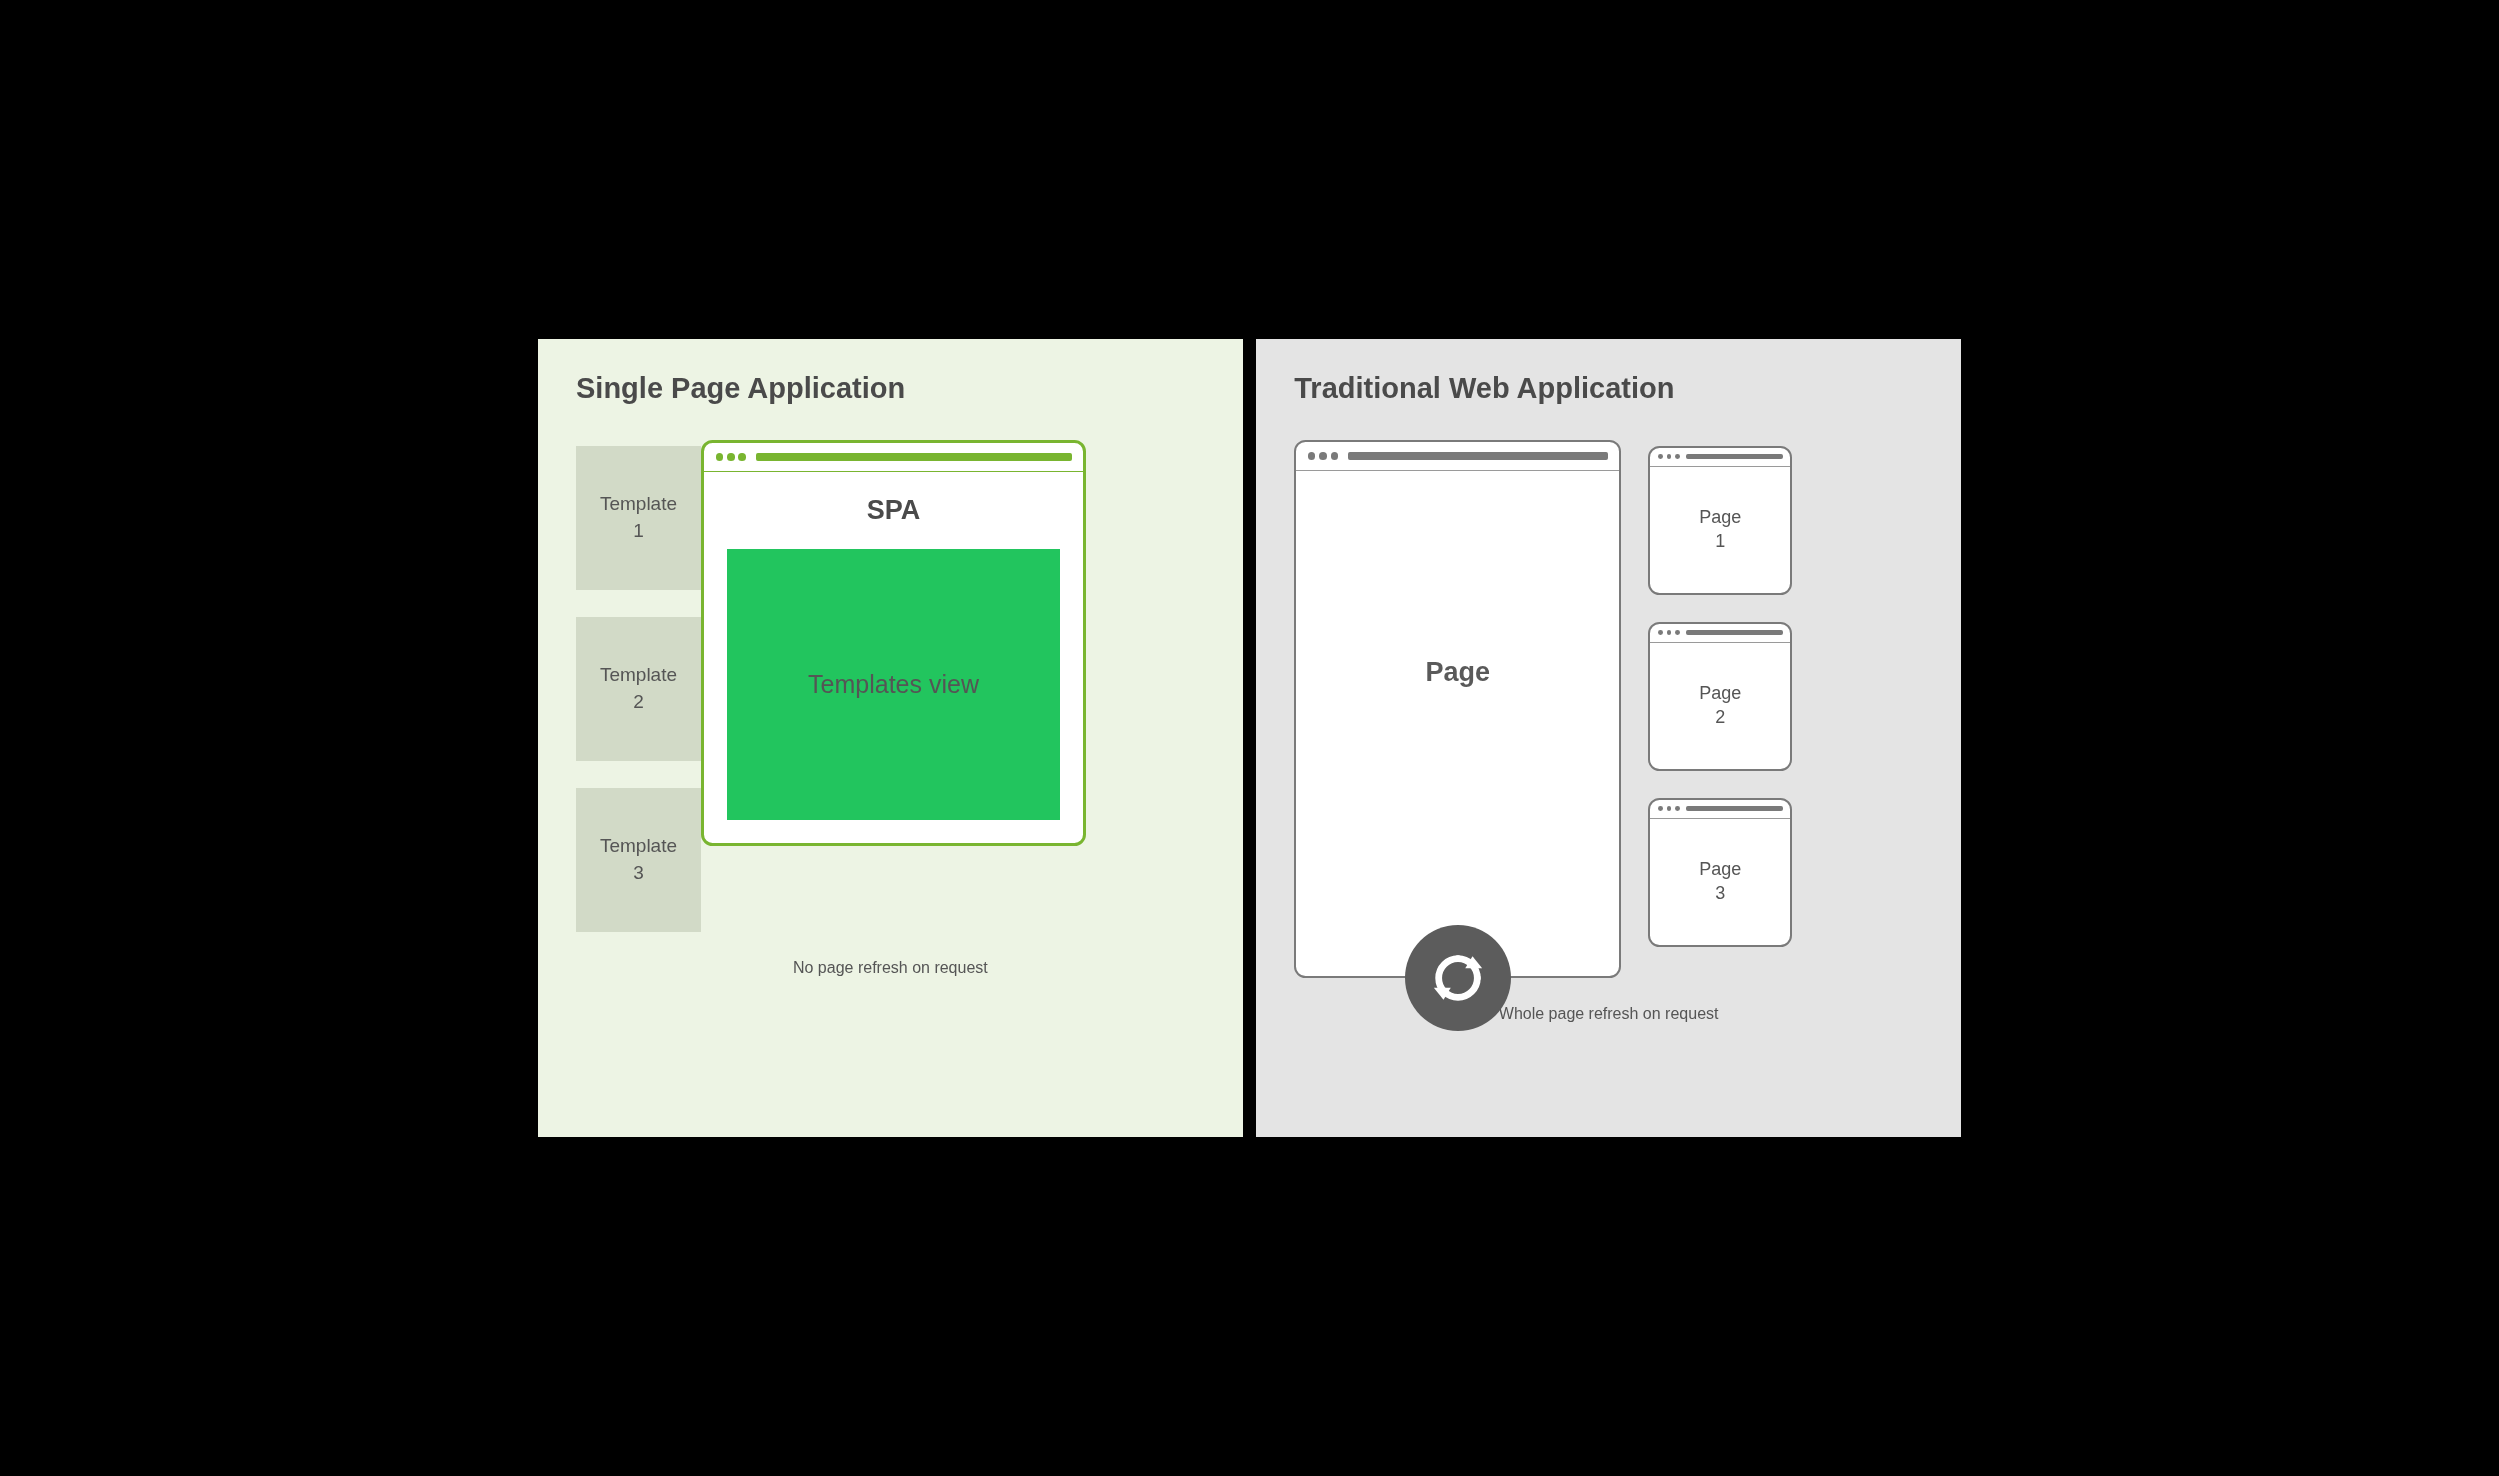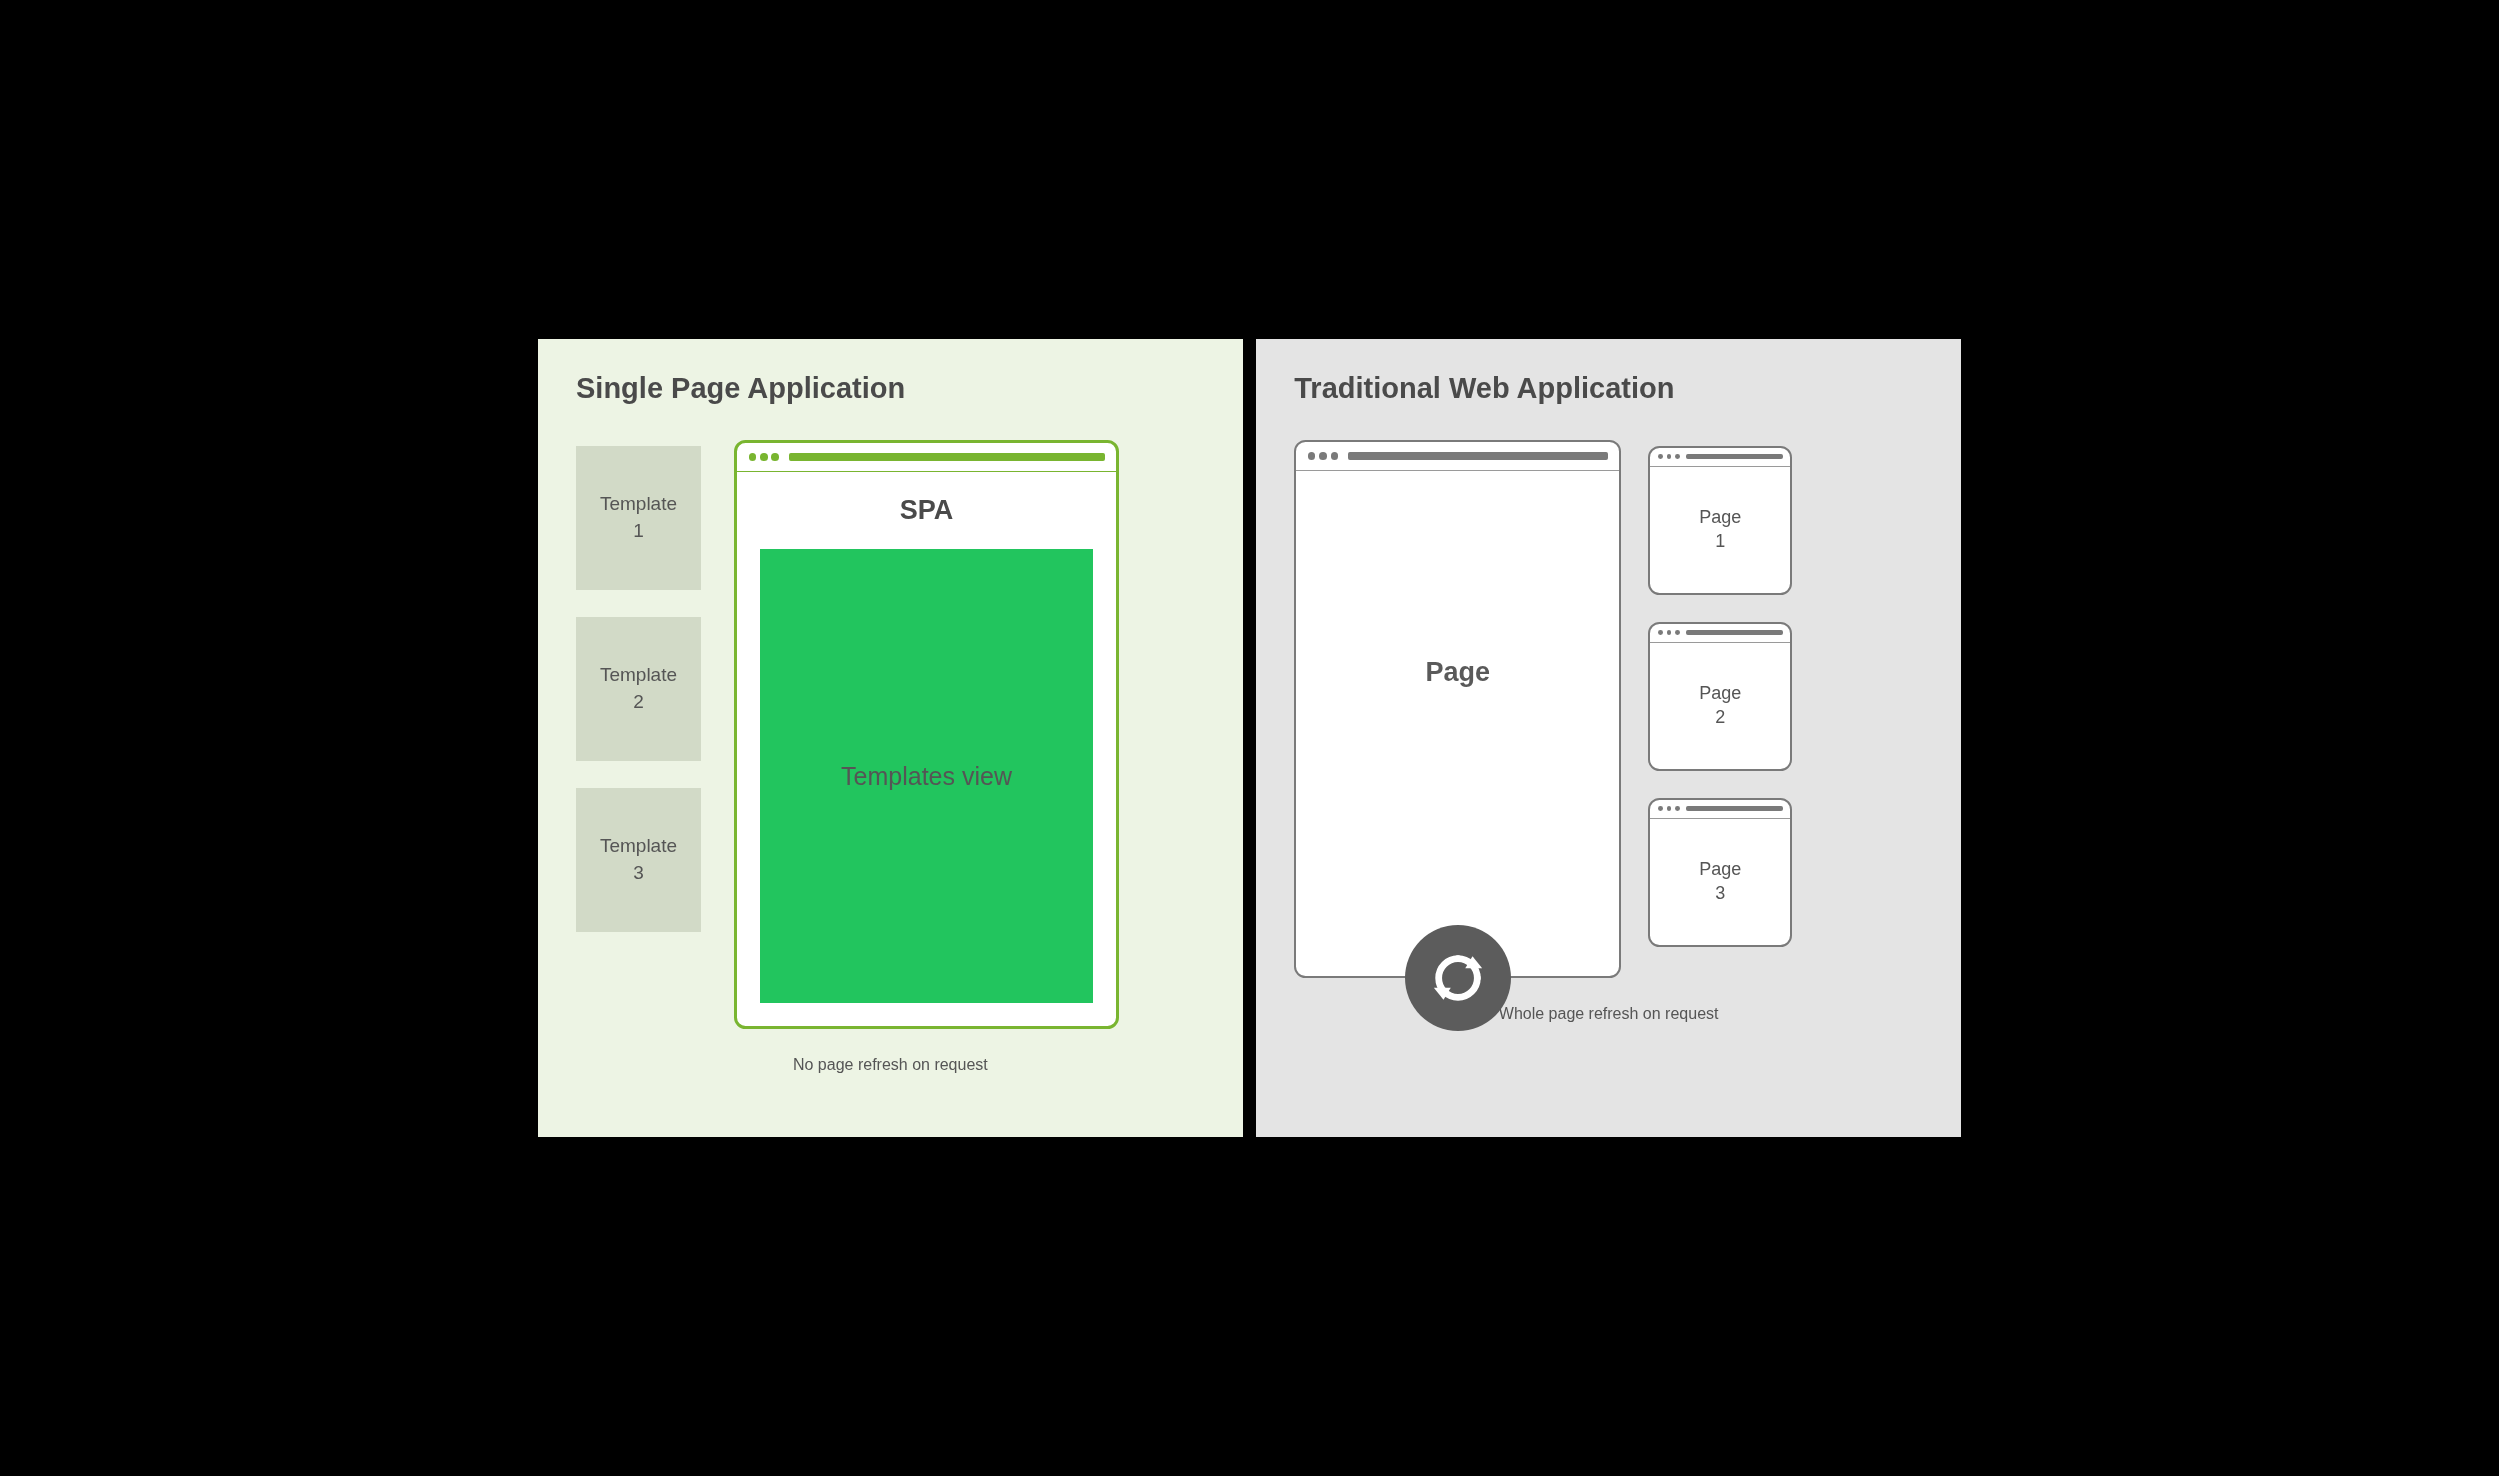--- a/index.html
+++ b/index.html
@@ -27,21 +27,20 @@
   .panel-left { background: #edf4e4; }
   .panel-right { background: #e4e4e4; }
   .panel-title {
     font-size: 29px;
     font-weight: 600;
     color: #4a4a4a;
     margin-bottom: 35px;
   }
   .content-row {
     display: flex;
-    gap: 33px;
     align-items: flex-start;
   }
   
   .template-col {
     display: flex;
     flex-direction: column;
     gap: 27px;
     width: 125px;
     padding-top: 5.8px;
   }
@@ -60,21 +59,21 @@
   }
   
   .browser {
     border: 3.8px solid;
     border-radius: 11.5px;
     background: #fff;
     display: flex;
     flex-direction: column;
     position: relative;
   }
-  .browser-green { border-color: #79b530; width: 385px; height: 589px; }
+  .browser-green { border-color: #79b530; width: 385px; height: 406px; }
   .browser-gray  { border-color: #7a7a7a; }
   .browser.big-gray { width: 327px; height: 538px; border-width: 2.9px; }
   .browser.small    { width: 144px; height: 149px; border-width: 2.9px; }
   .browser-header {
     height: 29px;
     display: flex;
     align-items: center;
     gap: 9.6px;
     padding: 0 11.5px;
     border-bottom: 1.9px solid;

